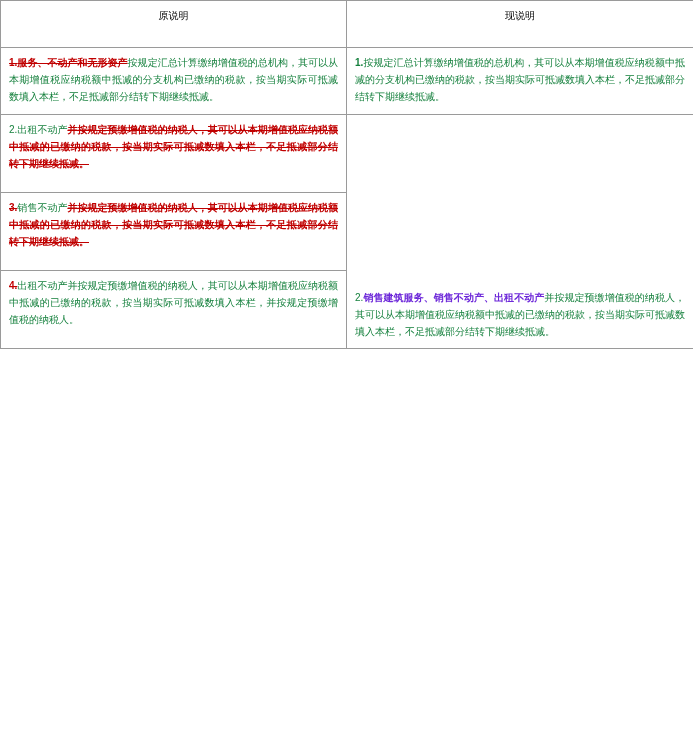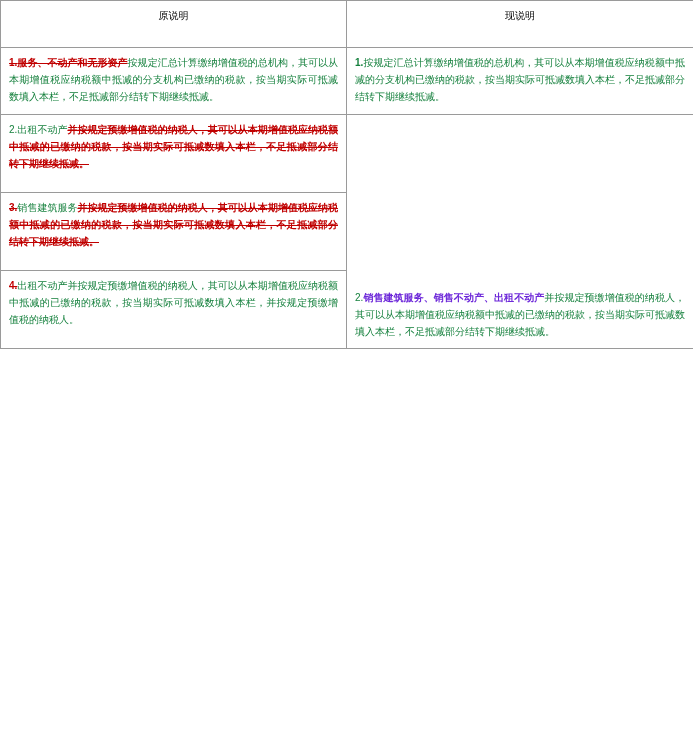--- a/index.html
+++ b/index.html
@@ -83,21 +83,21 @@
         <p class="para"><span class="plain">2.</span><span class="plain">出租不动产</span><span class="strike">并按规定预缴增值税的纳税人，其可以从本期增值税应纳税额中抵减的已缴纳的税款，按当期实际可抵减数填入本栏，不足抵减部分结转下期继续抵减。</span></p>
       </td>
       <td class="right-cell" rowspan="3">
         <div style="height:168px"></div>
         <p class="para"><span class="plain">2.</span><span class="red">销售建筑服务、销售不动产、出租不动产</span><span class="plain">并按规定预缴增值税的纳税人，其可以从本期增值税应纳税额中抵减的已缴纳的税款，按当期实际可抵减数填入本栏，不足抵减部分结转下期继续抵减。</span></p>
       </td>
     </tr>
 
     <tr>
       <td class="left-cell">
-        <p class="para"><span class="strike">3.</span><span class="plain">销售建筑服务</span><span class="strike">并按规定预缴增值税的纳税人，其可以从本期增值税应纳税额中抵减的已缴纳的税款，按当期实际可抵减数填入本栏，不足抵减部分结转下期继续抵减。</span></p>
+        <p class="para"><span class="strike">3.</span><span class="plain">销售不动产</span><span class="strike">并按规定预缴增值税的纳税人，其可以从本期增值税应纳税额中抵减的已缴纳的税款，按当期实际可抵减数填入本栏，不足抵减部分结转下期继续抵减。</span></p>
       </td>
     </tr>
 
     <tr>
       <td class="left-cell">
         <p class="para"><span class="strike">4.</span><span class="plain">出租不动产并按规定预缴增值税的纳税人，其可以从本期增值税应纳税额中抵减的已缴纳的税款，按当期实际可抵减数填入本栏，并按规定预缴增值税的纳税人。</span></p>
       </td>
     </tr>
   </tbody>
 </table>

